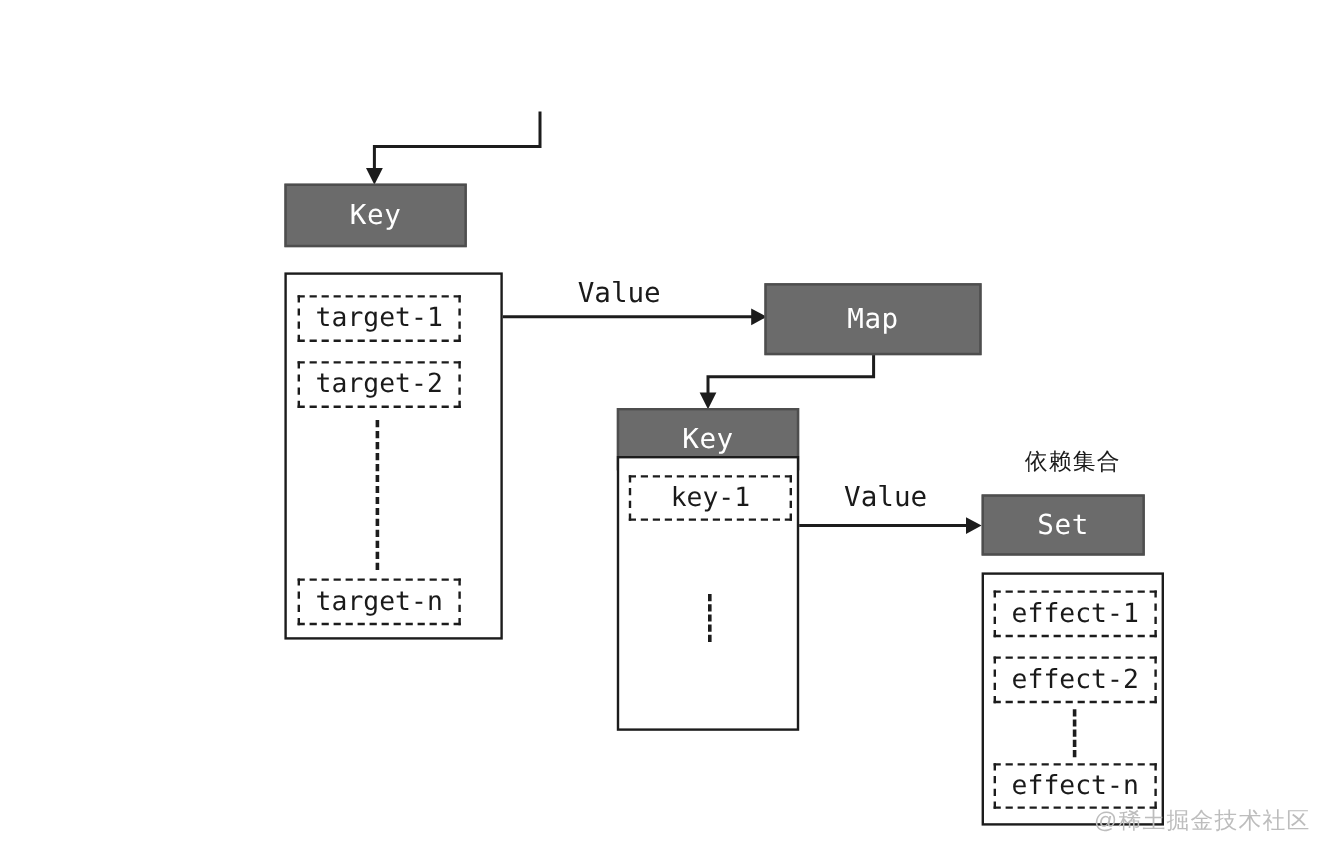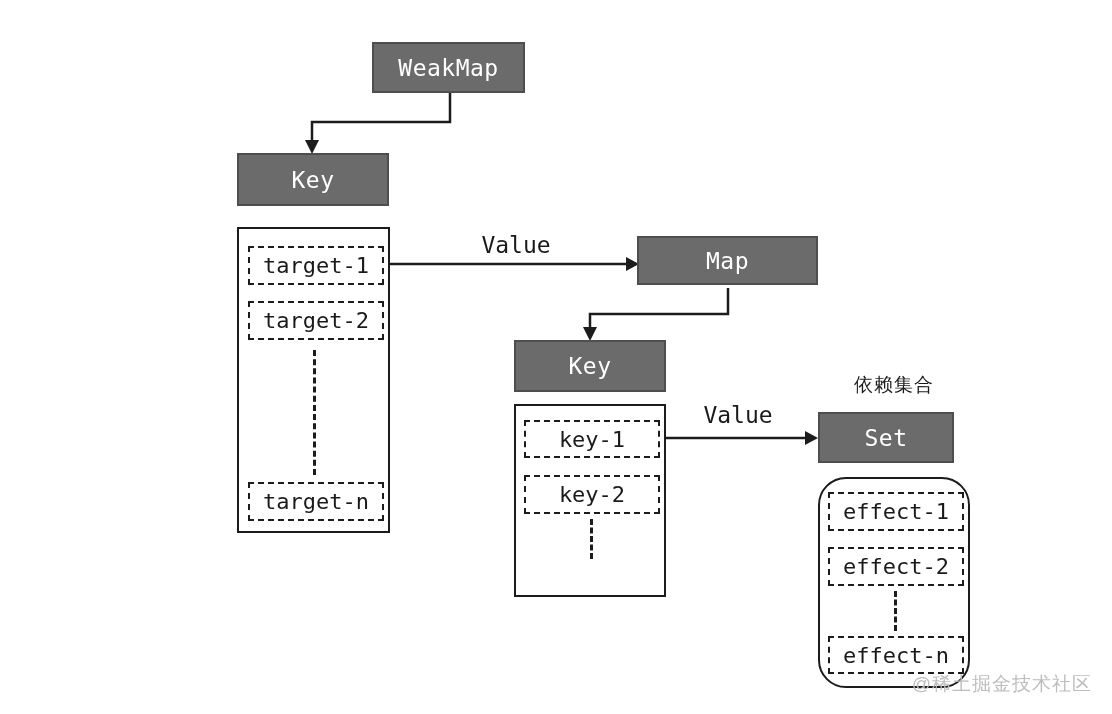--- a/index.html
+++ b/index.html
@@ -102,70 +102,64 @@
       <polyline points="728,288 728,314 590,314 590,334" fill="none" stroke="#1c1c1c" stroke-width="2.5"></polyline>
       <polygon points="583,327 597,327 590,341" fill="#1c1c1c"></polygon>
     </g>
 
     <g>
       <line x1="660" y1="438" x2="807" y2="438" stroke="#1c1c1c" stroke-width="2.5"></line>
       <polygon points="805,431 805,445 818,438" fill="#1c1c1c"></polygon>
     </g>
   </svg>
 
-  <div class="node" style="left:372px; top:42px; width:153px; height:51px;">
-    <span>WeakMap</span>
-  </div>
 
   <div class="node" style="left:237px; top:153px; width:152px; height:53px;">
     <span>Key</span>
   </div>
 
-  <div class="container-box" style="left:237px; top:227px; width:153px; height:306px;">
+  <div class="container-box" style="left:237px; top:227px; width:182px; height:306px;">
     <div class="dashed-item" style="left:9px; top:17px; width:136px; height:39px;">
       <span>target-1</span>
     </div>
     <div class="dashed-item" style="left:9px; top:72px; width:136px; height:39px;">
       <span>target-2</span>
     </div>
     <div class="ellipsis-line" style="left:74px; top:121px; height:125px;"></div>
     <div class="dashed-item" style="left:9px; top:253px; width:136px; height:39px;">
       <span>target-n</span>
     </div>
   </div>
 
   <div class="edge-label" style="left:456px; top:232px;">Value</div>
 
-  <div class="node" style="left:637px; top:236px; width:181px; height:49px;">
+  <div class="node" style="left:637px; top:236px; width:181px; height:60px;">
     <span>Map</span>
   </div>
 
   <div class="node" style="left:514px; top:340px; width:152px; height:52px;">
     <span>Key</span>
   </div>
 
-  <div class="container-box" style="left:514px; top:404px; width:152px; height:193px;padding-left:30px;">
+  <div class="container-box" style="left:514px; top:380px; width:152px; height:229px;padding-left:30px;">
     <div class="dashed-item" style="left:8px; top:14px; width:136px; height:38px;">
       <span>key-1</span>
-    </div>
-    <div class="dashed-item" style="left:8px; top:69px; width:136px; height:39px;">
-      <span>key-2</span>
     </div>
     <div class="ellipsis-line" style="left:74px; top:113px; height:40px;"></div>
   </div>
 
   <div class="edge-label" style="left:678px; top:402px;">Value</div>
 
   <div class="caption" style="left:818px; top:372px;">依赖集合</div>
 
   <div class="node" style="left:818px; top:412px; width:136px; height:51px;">
     <span>Set</span>
   </div>
 
-  <div class="container-box" style="left:818px; top:477px; width:152px; height:211px;border-radius:28px;">
+  <div class="container-box" style="left:818px; top:477px; width:152px; height:211px;">
     <div class="dashed-item" style="left:8px; top:13px; width:136px; height:39px;">
       <span>effect-1</span>
     </div>
     <div class="dashed-item" style="left:8px; top:68px; width:136px; height:39px;">
       <span>effect-2</span>
     </div>
     <div class="ellipsis-line" style="left:74px; top:112px; height:40px;"></div>
     <div class="dashed-item" style="left:8px; top:157px; width:136px; height:38px;">
       <span>effect-n</span>
     </div>

